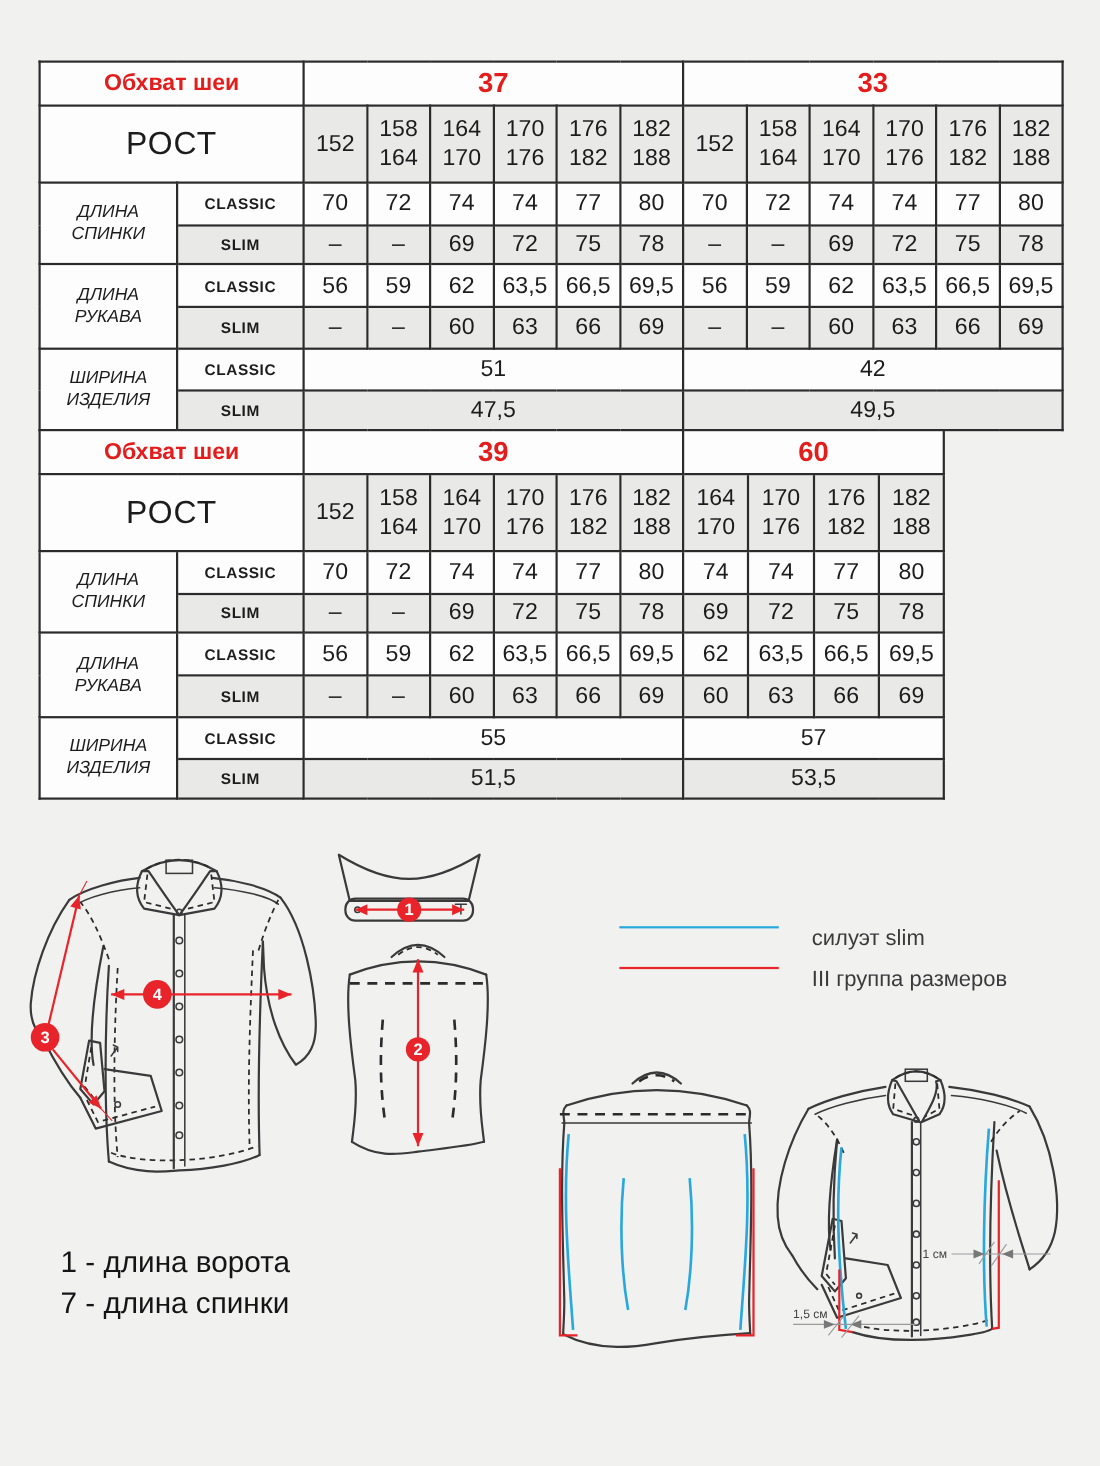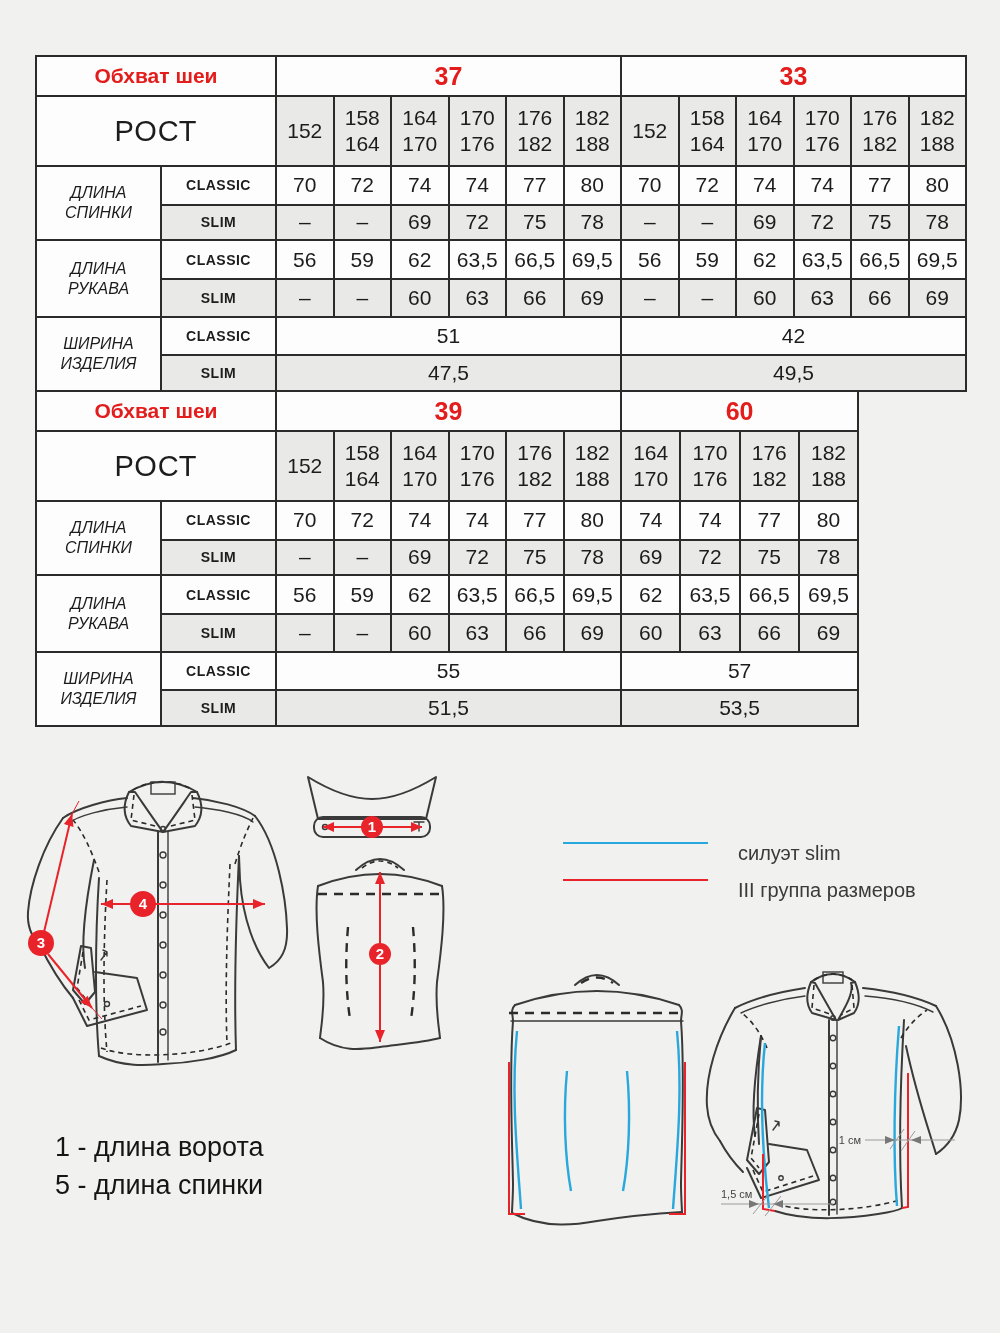--- a/index.html
+++ b/index.html
@@ -548,16 +548,16 @@
       <text class="dimt" x="28" y="240" text-anchor="start">1,5 см</text>
       <path class="diml" d="M28,246 L140,246"></path>
       <polygon fill="#777" points="66,246 56,242 56,250"></polygon>
       <polygon fill="#777" points="80,246 90,242 90,250"></polygon>
       <path class="diml" d="M60,256 L76,236 M72,258 L88,238"></path>
     </g>
   </svg>
 
   <div class="notes">
     <div class="note-line">1 - длина ворота</div>
-    <div class="note-line">5 - длина спинки</div>
+    <div class="note-line">7 - длина спинки</div>
   </div>
 
 </div>
 
 </body></html>

